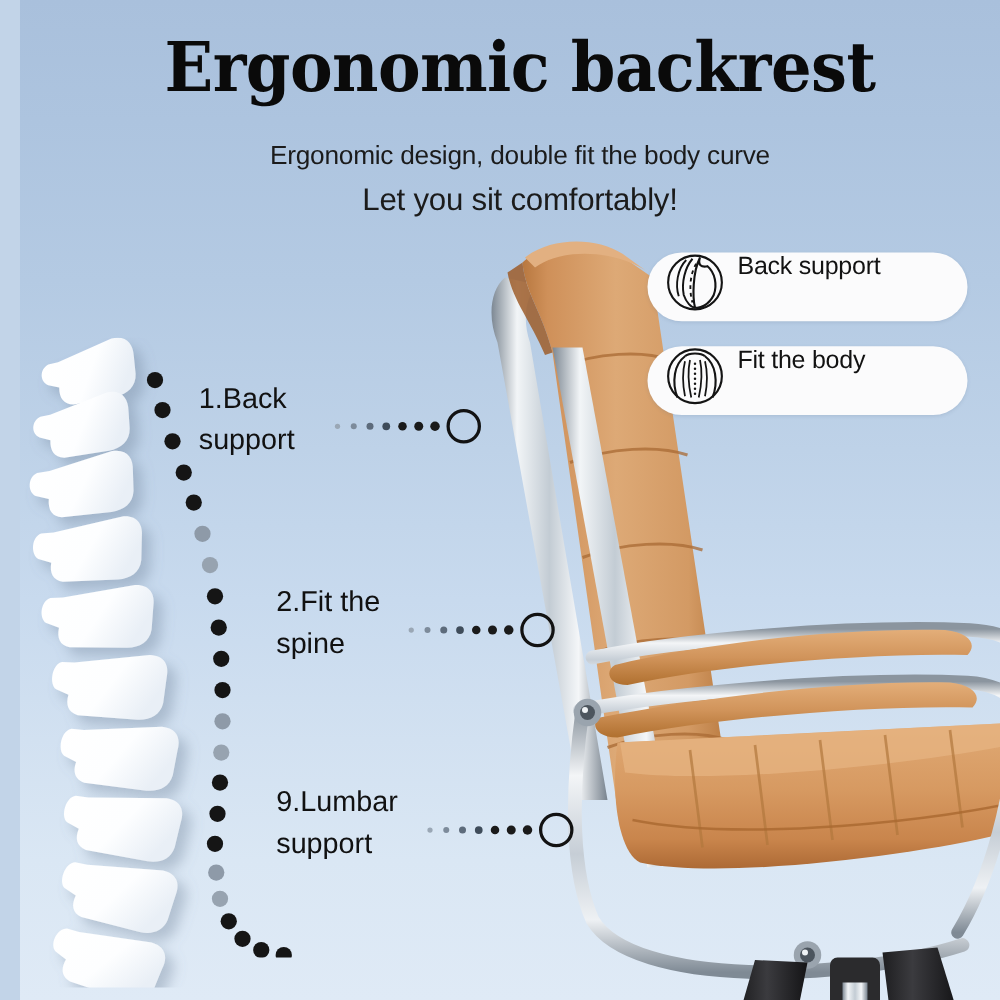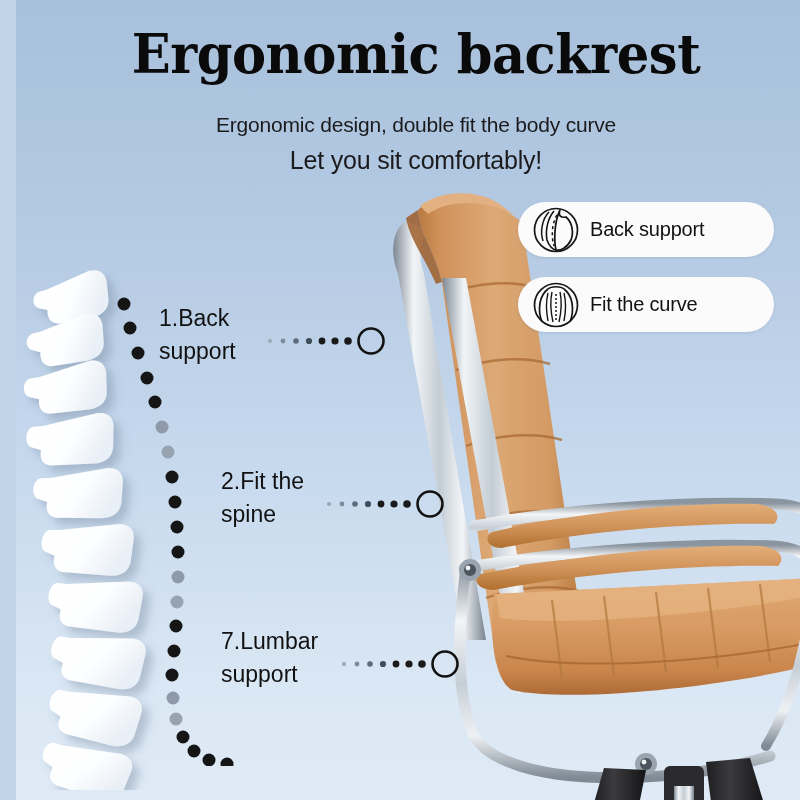--- a/index.html
+++ b/index.html
@@ -41,21 +41,21 @@
   .callout{position:absolute;}
   .callout .ctext{
     position:absolute;left:0;top:0;
     font-size:23px;line-height:33px;color:#111;
     white-space:pre-line;
   }
   .callout .leader{position:absolute;}
 
   
   .badge{
-    position:absolute;display:flex;align-items:center;
+    position:absolute;display:flex;
     background:#fbfbfc;border-radius:40px;
     box-shadow:0 1px 3px rgba(90,110,140,.18);
   }
   .badge .bi{flex:0 0 auto;display:block;}
   .badge .blabel{
     font-size:20px;color:#121212;letter-spacing:-0.2px;white-space:nowrap;
   }
 
   
   #chair{position:absolute;left:330px;top:170px;width:480px;height:640px;}
@@ -285,21 +285,21 @@
         <circle cx="43" cy="22" r="3.1" fill="#3f4c5a"></circle>
         <circle cx="56" cy="22" r="3.4"></circle>
         <circle cx="69" cy="22" r="3.6"></circle>
         <circle cx="82" cy="22" r="3.8"></circle>
       </g>
       <circle cx="105" cy="22" r="12.5" fill="none" stroke="#121212" stroke-width="2.6"></circle>
     </svg>
   </div>
 
   <div class="callout" style="left:205px;top:625px;width:240px;height:80px;">
-    <div class="ctext">7.Lumbar
+    <div class="ctext">9.Lumbar
 support</div>
     <svg class="leader" style="left:119px;top:17px;" width="135" height="40" viewBox="0 0 135 40">
       <g fill="#1a1a1a">
         <circle cx="4" cy="22" r="2.1" fill="#9aa7b5"></circle>
         <circle cx="17" cy="22" r="2.4" fill="#7d8b9b"></circle>
         <circle cx="30" cy="22" r="2.8" fill="#5d6b7b"></circle>
         <circle cx="43" cy="22" r="3.1" fill="#3f4c5a"></circle>
         <circle cx="56" cy="22" r="3.4"></circle>
         <circle cx="69" cy="22" r="3.6"></circle>
         <circle cx="82" cy="22" r="3.8"></circle>
@@ -333,17 +333,17 @@
       <g fill="#141414">
         <circle cx="24" cy="14" r="1"></circle>
           <circle cx="24" cy="18" r="1"></circle>
         <circle cx="24" cy="22" r="1"></circle>
           <circle cx="24" cy="26" r="1"></circle>
         <circle cx="24" cy="30" r="1"></circle>
           <circle cx="24" cy="34" r="1"></circle>
         <circle cx="24" cy="38" r="1"></circle>
       </g>
     </svg>
-    <span class="blabel">Fit the curve</span>
+    <span class="blabel">Fit the body</span>
   </div>
 
 
 </div>
 
 </body></html>

